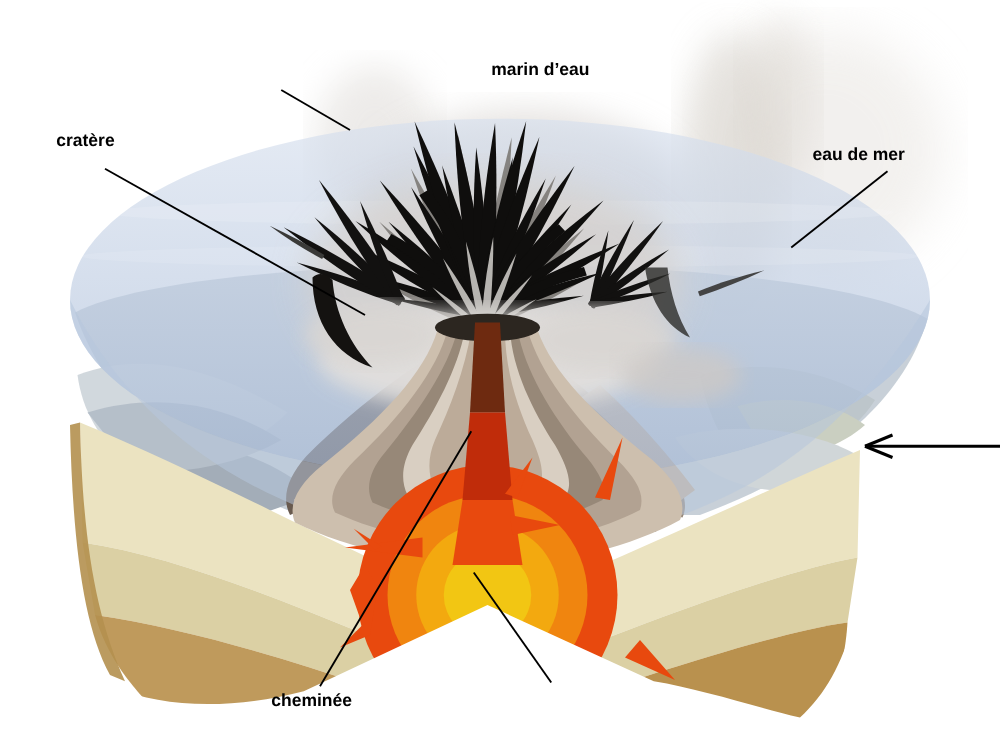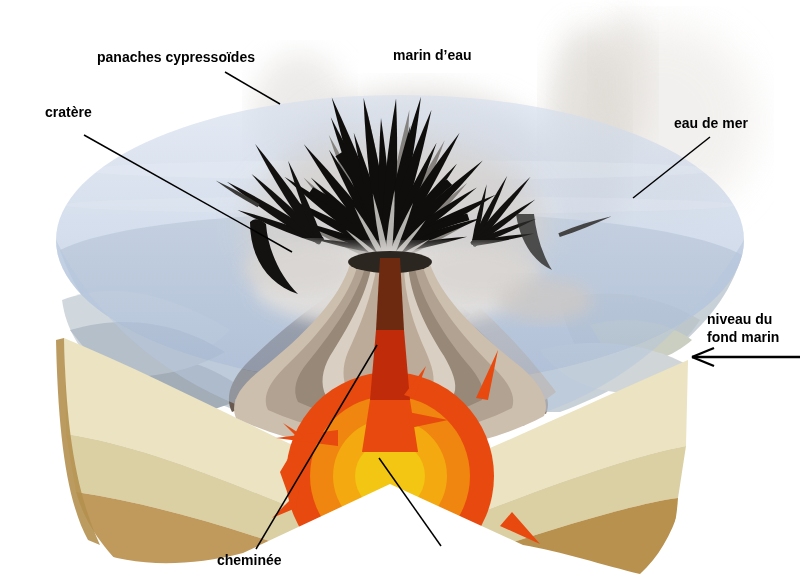--- a/index.html
+++ b/index.html
@@ -214,20 +214,18 @@
     <line x1="441" y1="546" x2="379" y2="458"></line>
   </g>
 
   <g stroke="#000000" stroke-width="2.4" fill="none">
     <line x1="800" y1="357" x2="692" y2="357"></line>
     <line x1="692" y1="357" x2="714" y2="348"></line>
     <line x1="692" y1="357" x2="714" y2="366"></line>
   </g>
 </svg>
 
-<div class="lbl" style="left:97px;top:49px">panaches cypressoïdes</div>
 <div class="lbl" style="left:393px;top:47px">marin d’eau</div>
 <div class="lbl" style="left:45px;top:104px">cratère</div>
-<div class="lbl" style="left:674px;top:115px">eau de mer</div>
-<div class="lbl wrap" style="left:707px;top:311px">niveau du fond marin</div>
+<div class="lbl" style="left:650px;top:115px">eau de mer</div>
 <div class="lbl" style="left:217px;top:552px">cheminée</div>
 
 </div>
 
 </body></html>

